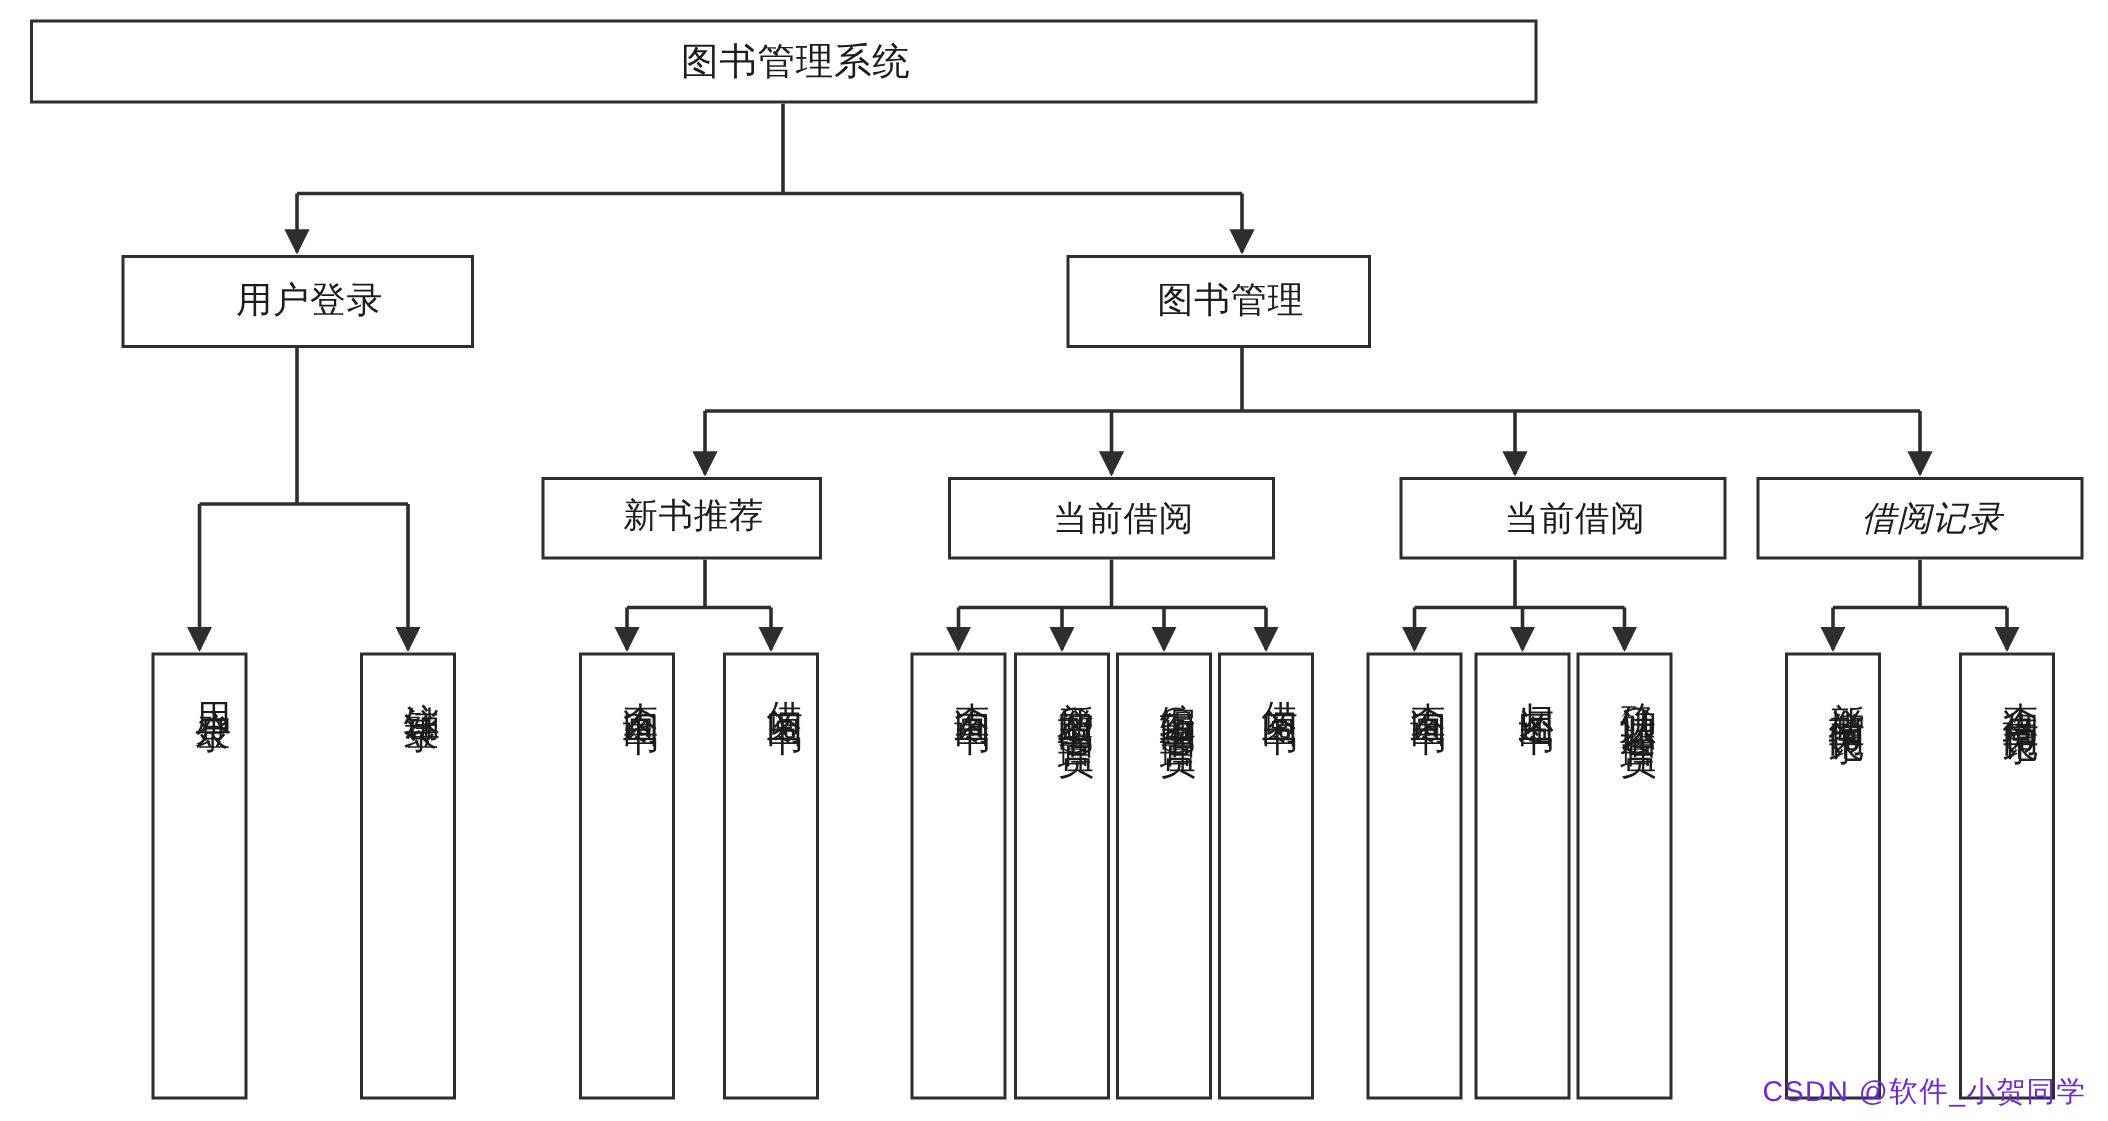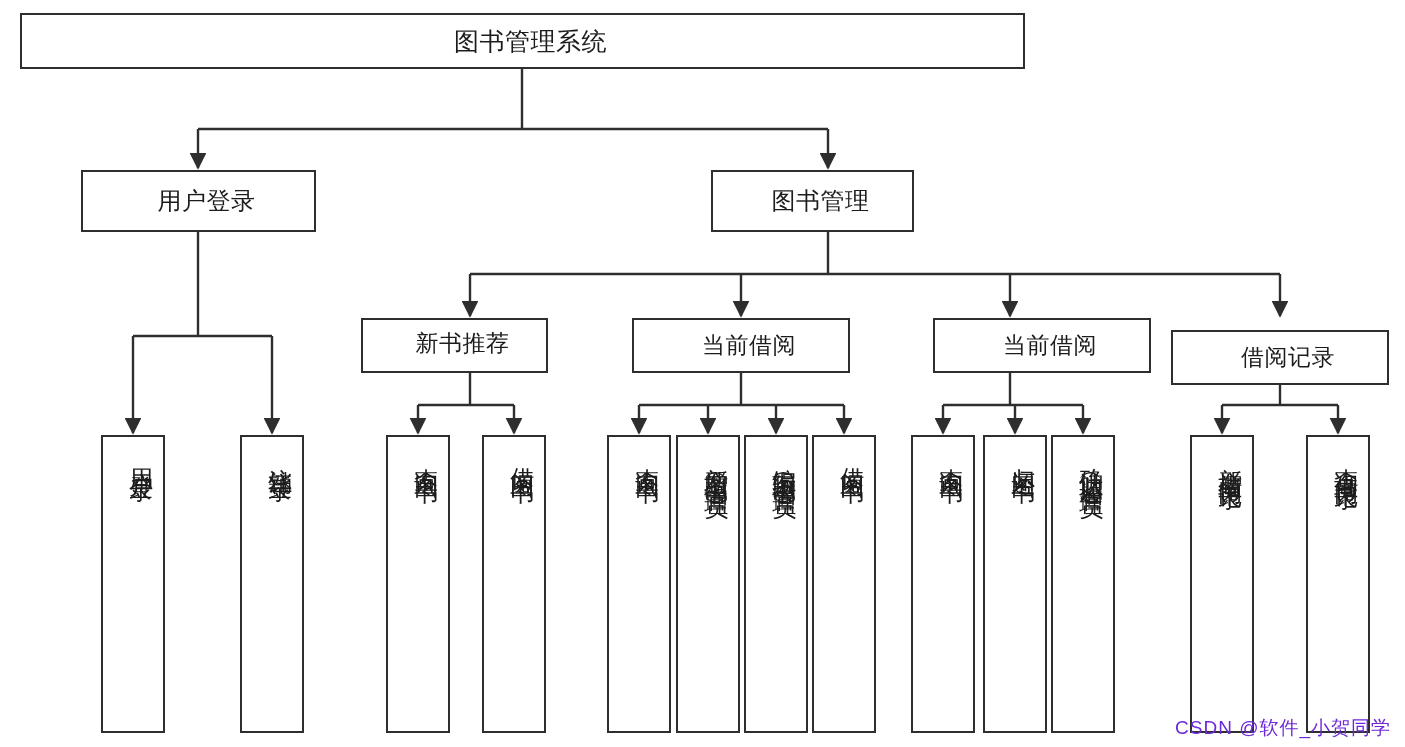--- a/index.html
+++ b/index.html
@@ -146,21 +146,21 @@
 
   <div class="node level3" style="left:361px; top:318px; width:187px; height:55px;font-family:Liberation Mono, monospace;">
     <span class="label">新书推荐</span>
   </div>
   <div class="node level3" style="left:632px; top:318px; width:218px; height:55px;">
     <span class="label">当前借阅</span>
   </div>
   <div class="node level3" style="left:901px; top:318px; width:218px; height:55px;margin-left:32px;">
     <span class="label">当前借阅</span>
   </div>
-  <div class="node level3" style="left:1171px; top:330px; width:218px; height:55px;">
+  <div class="node level3" style="left:1171px; top:318px; width:218px; height:55px;font-style:italic;">
     <span class="label">借阅记录</span>
   </div>
 
   <div class="node leaf" style="left:101px; top:435px; width:64px; height:298px;">
     <span class="label">用户登录</span>
   </div>
   <div class="node leaf" style="left:240px; top:435px; width:64px; height:298px;">
     <span class="label">注销登录</span>
   </div>
 

